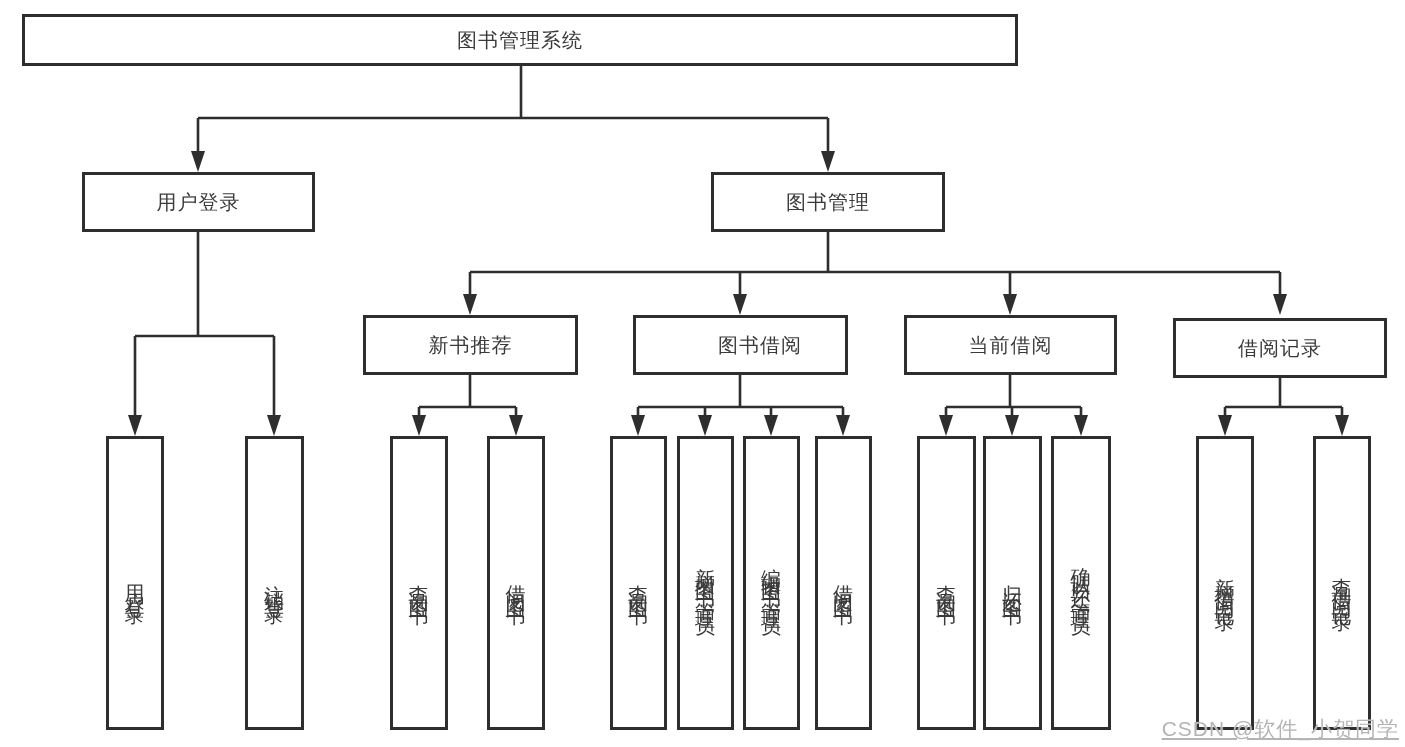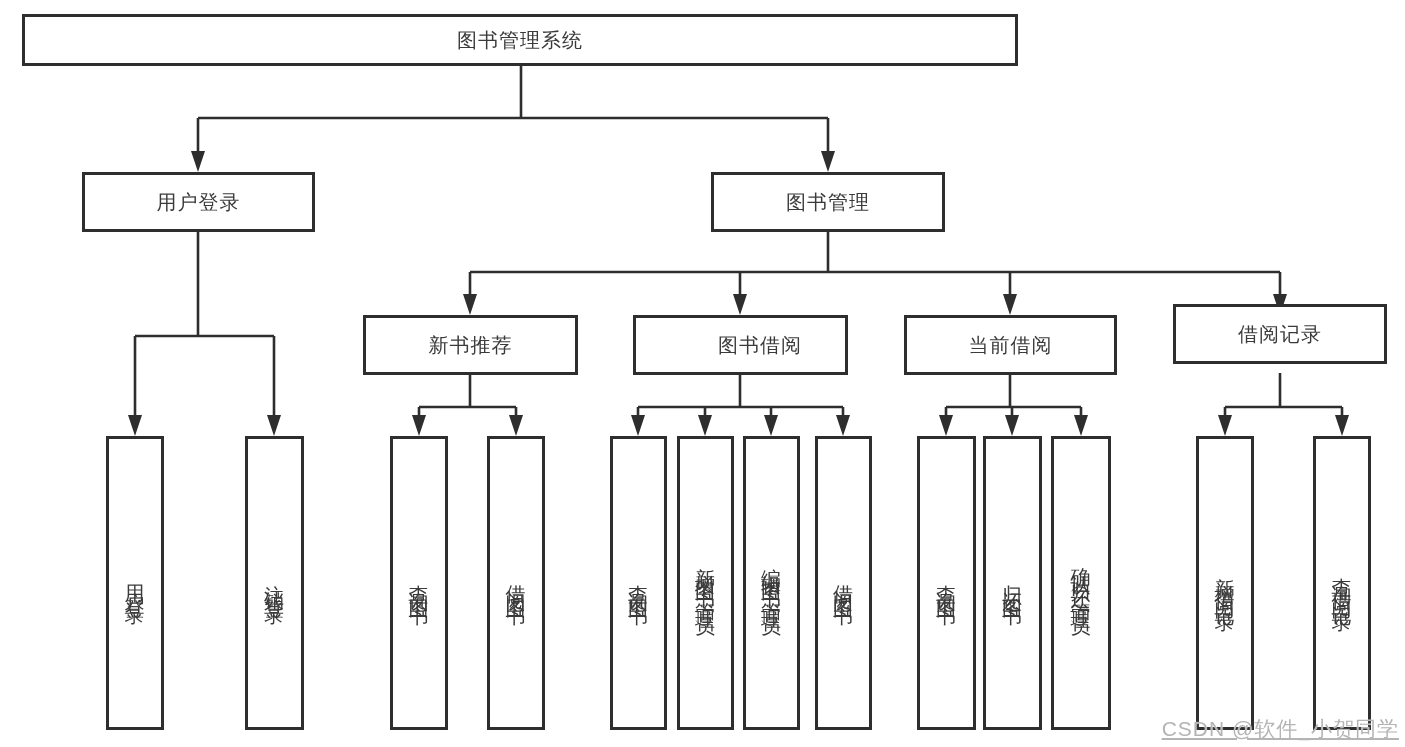--- a/index.html
+++ b/index.html
@@ -129,21 +129,21 @@
 
   <div class="box hnode" style="left:711px; top:172px; width:234px; height:60px;">
     <span>图书管理</span>
   </div>
   <div class="box hnode" style="left:633px; top:315px; width:215px; height:60px;padding-left:39px;">
     <span>图书借阅</span>
   </div>
   <div class="box hnode" style="left:904px; top:315px; width:213px; height:60px;align-items:center;">
     <span>当前借阅</span>
   </div>
-  <div class="box hnode" style="left:1173px; top:304px; width:214px; height:60px;">
+  <div class="box hnode" style="left:1173px; top:318px; width:214px; height:60px;">
     <span>借阅记录</span>
   </div>
 
   <div class="box leaf" style="left:106px; top:436px; width:58px; height:294px;">
     <span>用户登录</span>
   </div>
   <div class="box leaf" style="left:245px; top:436px; width:59px; height:294px;">
     <span>注销登录</span>
   </div>
 

